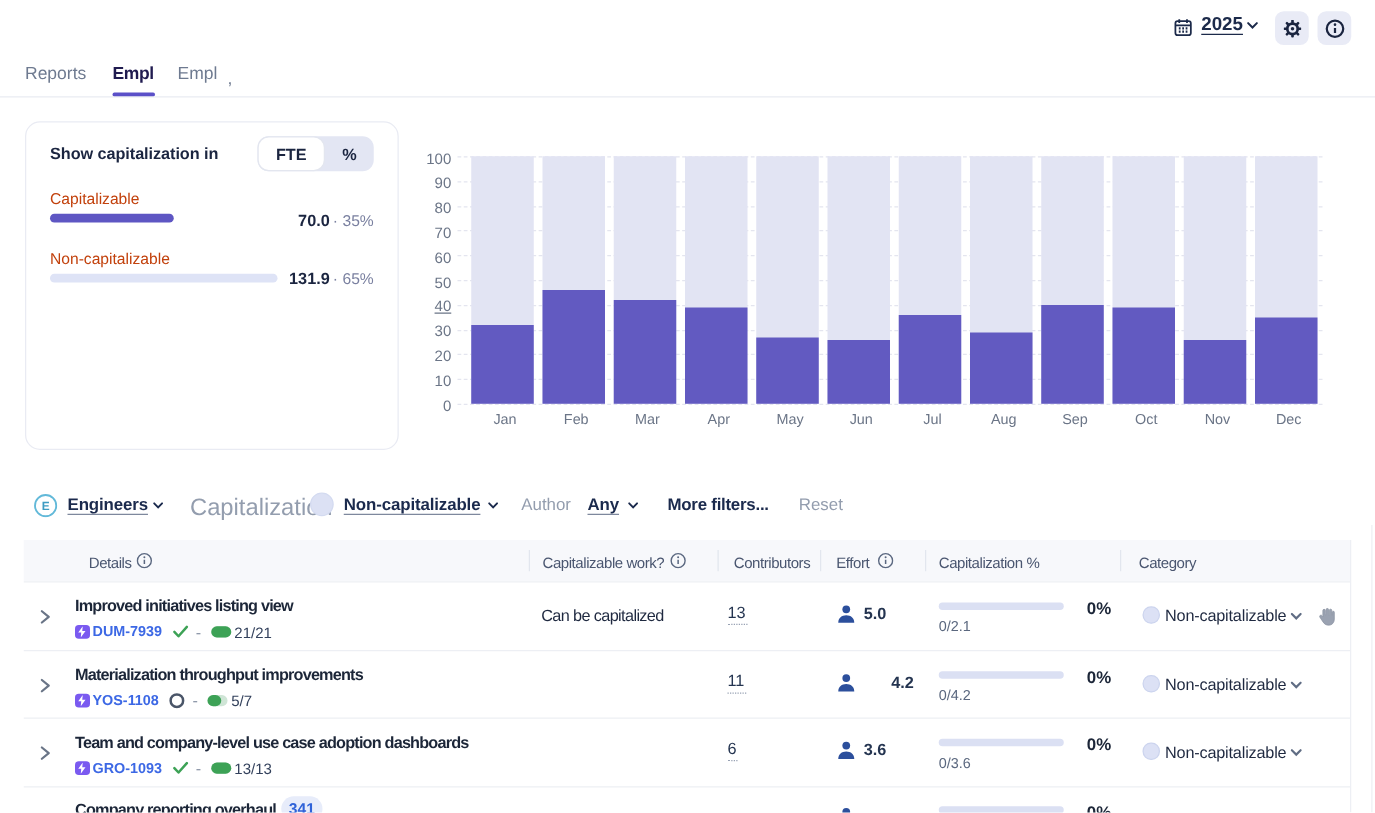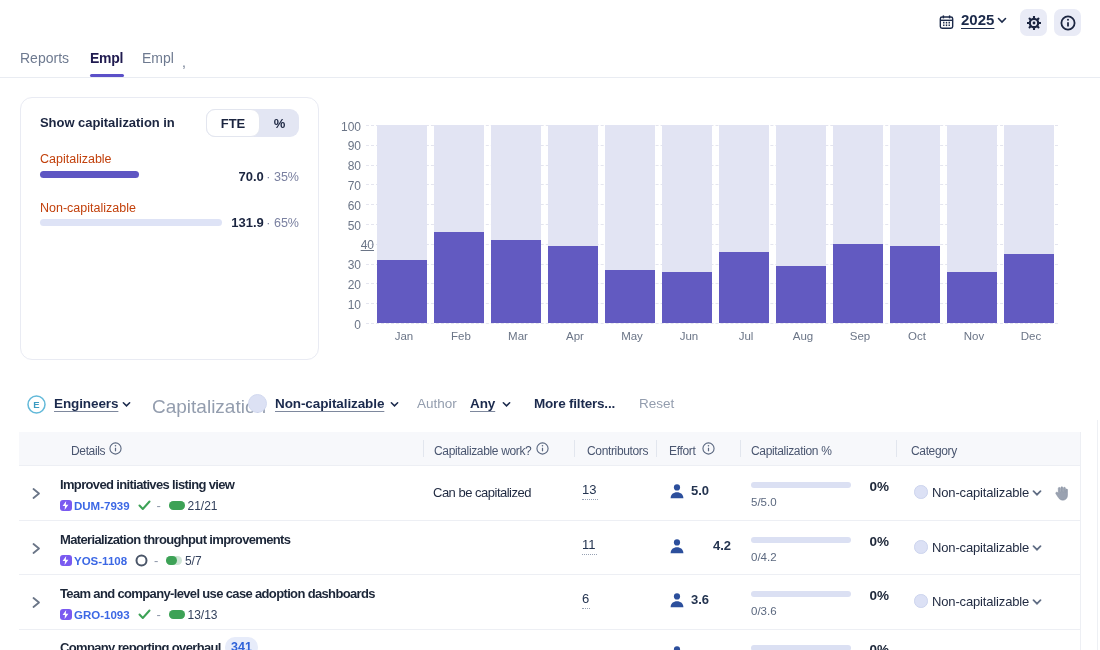--- a/index.html
+++ b/index.html
@@ -123,21 +123,21 @@
   <div id="chart">
   <div class="abs grid" style="left:366px; top:323.0px; width:692px;"></div>
   <div class="abs ylab" style="left:331px; top:317.5px;">0</div>
   <div class="abs grid" style="left:366px; top:303.2px; width:692px;"></div>
   <div class="abs ylab" style="left:331px; top:297.7px;">10</div>
   <div class="abs grid" style="left:366px; top:283.4px; width:692px;"></div>
   <div class="abs ylab" style="left:331px; top:277.9px;">20</div>
   <div class="abs grid" style="left:366px; top:263.6px; width:692px;"></div>
   <div class="abs ylab" style="left:331px; top:258.1px;">30</div>
   <div class="abs grid" style="left:366px; top:243.8px; width:692px;"></div>
-  <div class="abs ylab" style="left:344px; top:238.3px;text-decoration:underline;">40</div>
+  <div class="abs ylab" style="left:331px; top:238.3px;text-decoration:underline;">40</div>
   <div class="abs grid" style="left:366px; top:224.0px; width:692px;"></div>
   <div class="abs ylab" style="left:331px; top:218.5px;">50</div>
   <div class="abs grid" style="left:366px; top:204.2px; width:692px;"></div>
   <div class="abs ylab" style="left:331px; top:198.7px;">60</div>
   <div class="abs grid" style="left:366px; top:184.4px; width:692px;"></div>
   <div class="abs ylab" style="left:331px; top:178.9px;">70</div>
   <div class="abs grid" style="left:366px; top:164.6px; width:692px;"></div>
   <div class="abs ylab" style="left:331px; top:159.1px;">80</div>
   <div class="abs grid" style="left:366px; top:144.8px; width:692px;"></div>
   <div class="abs ylab" style="left:331px; top:139.3px;">90</div>
@@ -246,21 +246,21 @@
   <div class="abs" style="left:433px; top:485px; font-size:13px; letter-spacing:-0.5px; color:#1f2940; line-height:15px;">Can be capitalized</div>
   <div class="abs contrib" style="left:582px; top:482px; width:16px; text-align:left;">13</div>
   <div class="abs" style="left:669px; top:483px;">
         <svg width="16" height="16" viewBox="0 0 16 16" fill="#2c4f9c">
           <circle cx="8" cy="4.4" r="3.1"></circle>
           <path d="M1.6 15.2 C1.6 11.4 4.4 9.2 8 9.2 C11.6 9.2 14.4 11.4 14.4 15.2 Z"></path>
         </svg>
       </div>
   <div class="abs pval" style="left:691px; top:483px;">5.0</div>
   <div class="abs ebar" style="left:751px; top:482px;"></div>
-  <div class="abs elab" style="left:751px; top:496px;">5/5.0</div>
+  <div class="abs elab" style="left:751px; top:496px;">0/2.1</div>
   <div class="abs zeropct" style="left:849px; top:479px; width:40px; text-align:right;">0%</div>
   <div class="abs catcircle" style="left:914px; top:485px;"></div>
   <div class="abs cattext" style="left:932px; top:485px;">Non-capitalizable</div>
   <div class="abs" style="left:1032px; top:490px;">
         <svg width="10" height="7" viewBox="0 0 10 7" fill="none" stroke="#606d84" stroke-width="1.7" stroke-linecap="round">
           <path d="M1.5 1.2 L5 4.7 L8.5 1.2"></path>
         </svg>
       </div>
   <div class="abs rowsep" style="top:520px;"></div>
   <div class="abs" style="left:31px; top:542px;">

